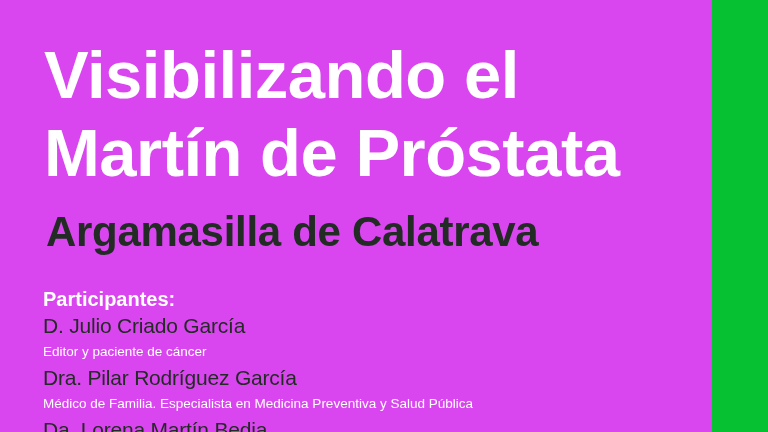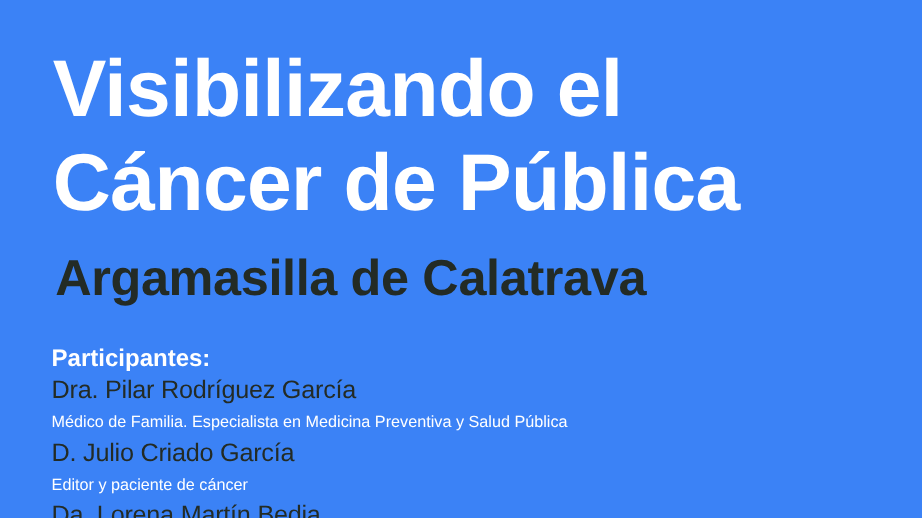--- a/index.html
+++ b/index.html
@@ -10,23 +10,23 @@
     width: 768px;
     height: 432px;
     overflow: hidden;
     background: #06c232;
     font-family: "Liberation Sans", sans-serif;
     -webkit-font-smoothing: antialiased;
   }
 
   #poster {
     position: relative;
-    width: 768px;
+    width: 712px;
     height: 432px;
-    background: #3b82f6;
+    background: #d946ef;
     overflow: hidden;
     box-sizing: border-box;
   }
 
   
   .headline {
     position: absolute;
     left: 44px;
     top: 36px;
     width: 712px;
@@ -87,36 +87,36 @@
     white-space: nowrap;
   }
 </style>
 </head>
 <body>
 
 <div id="poster">
 
   <div class="headline">
     <div class="headline-line">Visibilizando el</div>
-    <div class="headline-line">Cáncer de Pública</div>
+    <div class="headline-line">Martín de Próstata</div>
   </div>
 
   <div class="location">Argamasilla de Calatrava</div>
 
   <div class="participants">
     <div class="participants-heading">Participantes:</div>
 
     <div class="participant">
-      <div class="participant-name">Dra. Pilar Rodríguez García</div>
-      <div class="participant-role">Médico de Familia. Especialista en Medicina Preventiva y Salud Pública</div>
+      <div class="participant-name">D. Julio Criado García</div>
+      <div class="participant-role">Editor y paciente de cáncer</div>
     </div>
 
     <div class="participant">
-      <div class="participant-name">D. Julio Criado García</div>
-      <div class="participant-role">Editor y paciente de cáncer</div>
+      <div class="participant-name">Dra. Pilar Rodríguez García</div>
+      <div class="participant-role">Médico de Familia. Especialista en Medicina Preventiva y Salud Pública</div>
     </div>
 
     <div class="participant">
       <div class="participant-name">Da. Lorena Martín Bedia</div>
     </div>
   </div>
 
 </div>
 
 </body></html>

